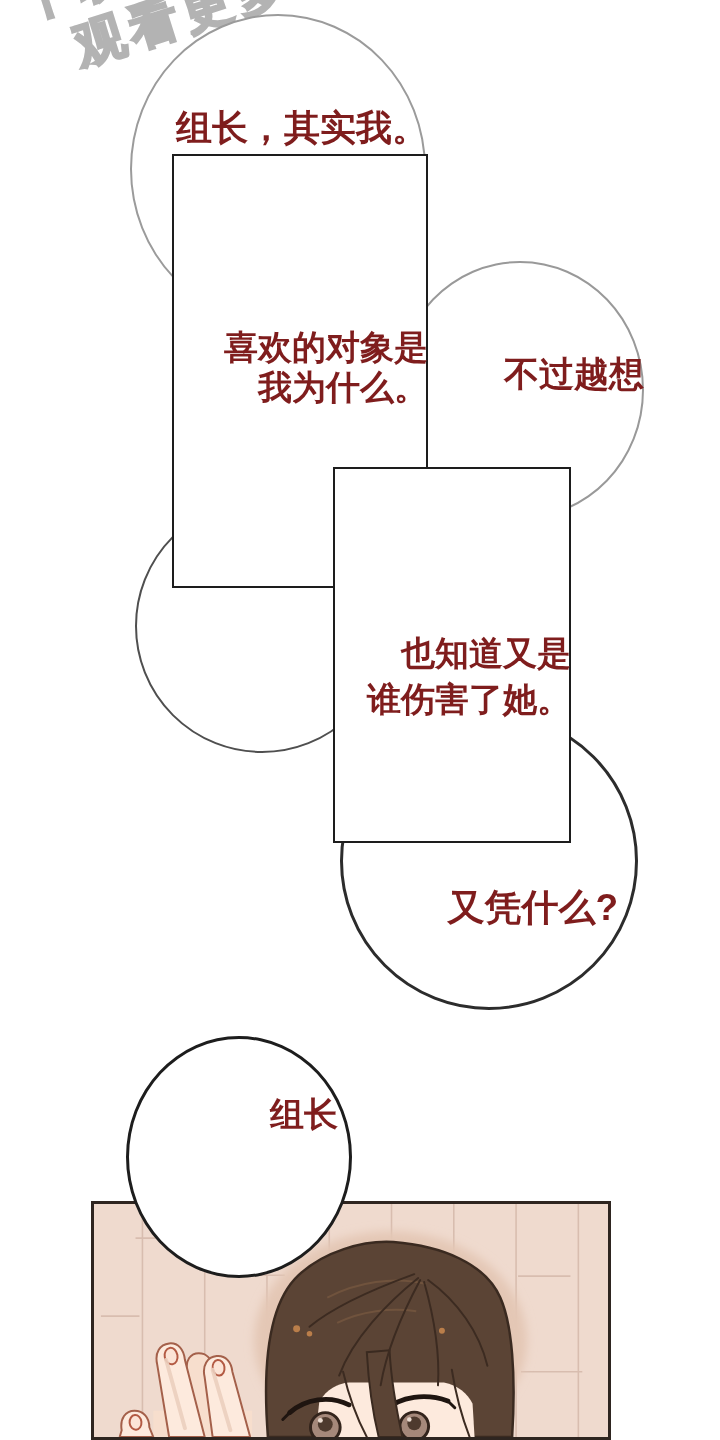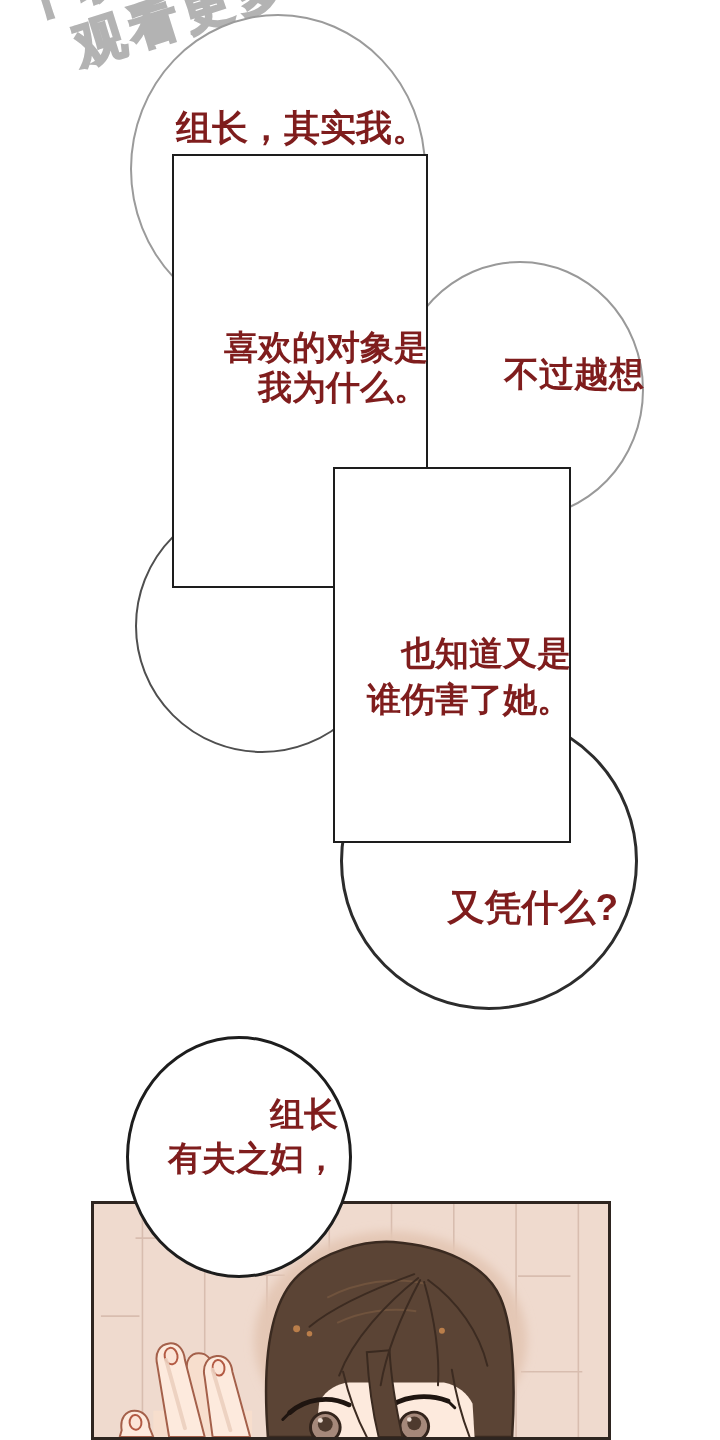--- a/index.html
+++ b/index.html
@@ -165,16 +165,15 @@
           <path d="M 73 160 L 92 230"></path>
           <path d="M 120 170 L 138 232"></path>
         </g>
       </g>
     </svg>
   </div>
 
   <div class="bubble bubble-bottom"></div>
   <div class="txt txt-bottom">
     <div>组长</div>
-    <div>有夫之妇，</div>
   </div>
 
 </div>
 
 </body></html>

